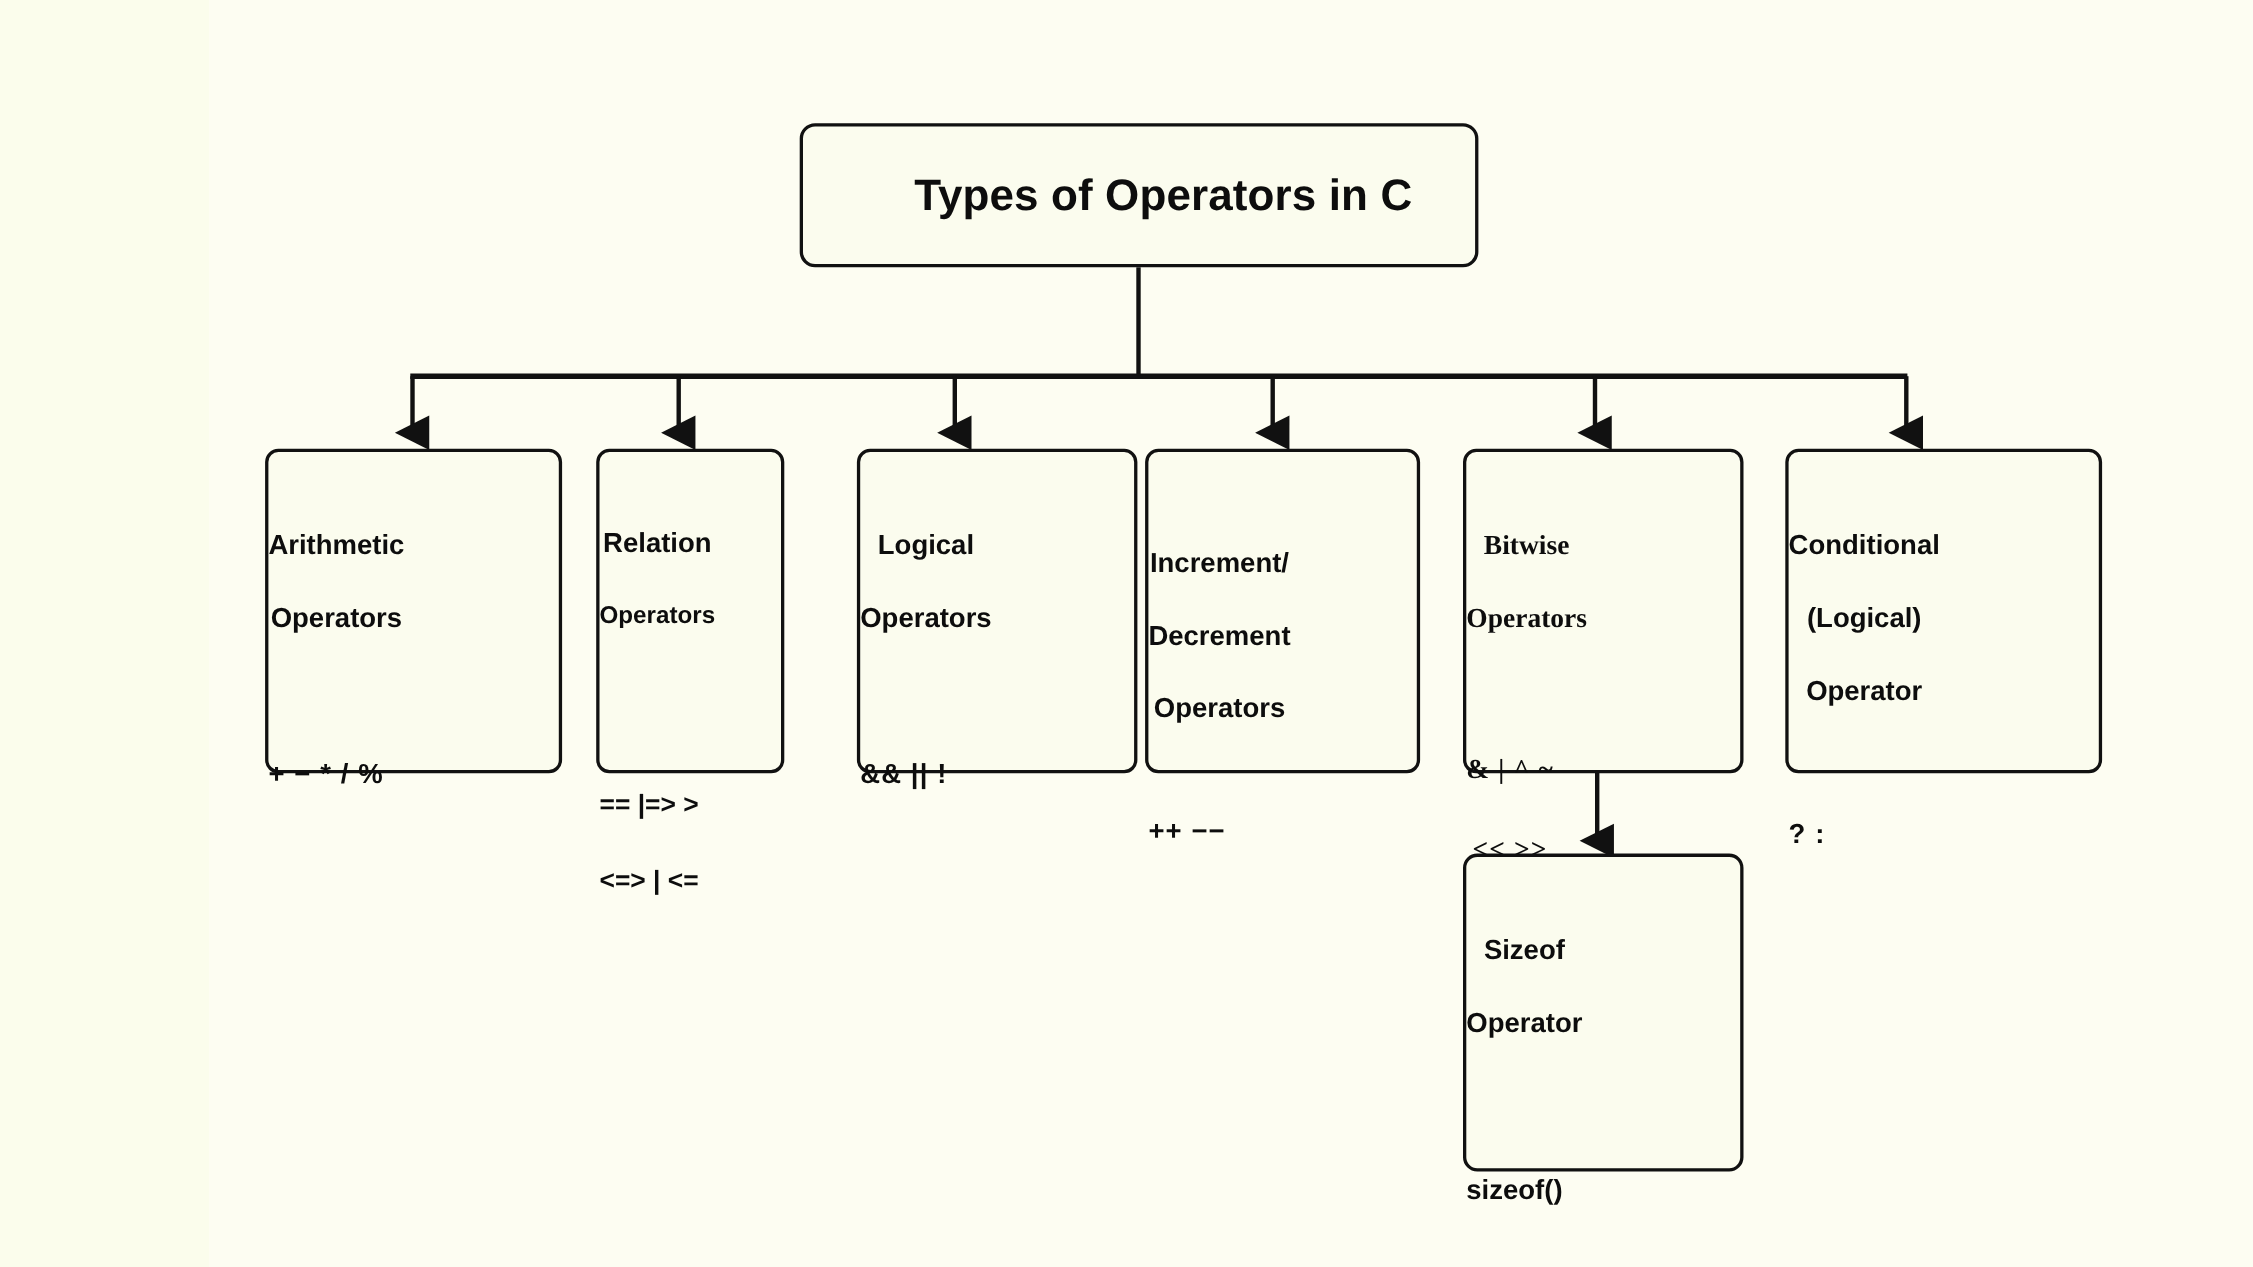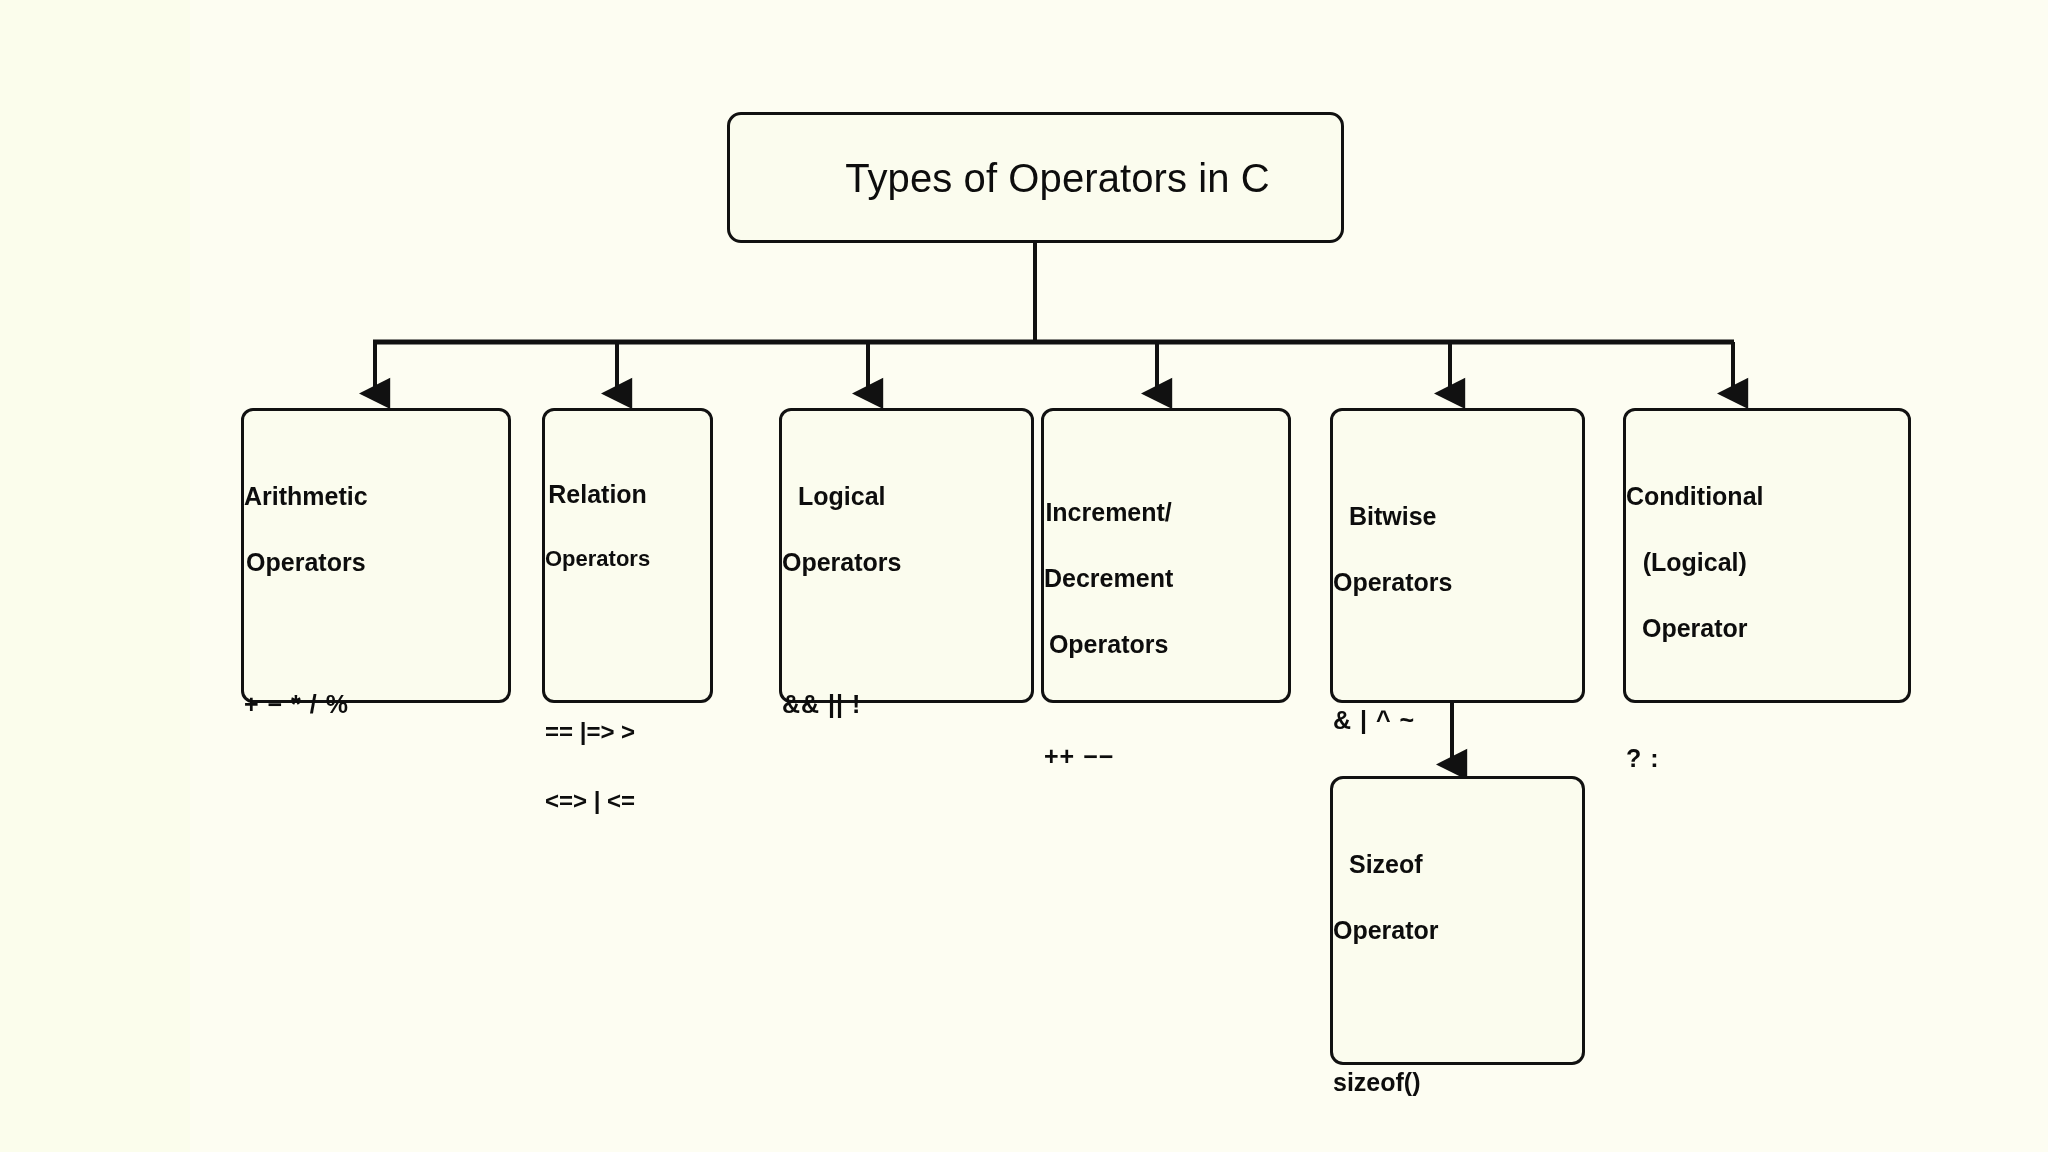--- a/index.html
+++ b/index.html
@@ -57,21 +57,21 @@
   }
 
   .node.root {
     border-radius: 14px;
     justify-content: center;
     align-items: center;
   }
 
   .root-title {
     font-size: 40px;
-    font-weight: normal;
+    font-weight: bold;
     letter-spacing: 0.1px;
     line-height: 1.1;
     white-space: nowrap;
     margin-left: 44px;
   }
 
   .node-title {
     font-size: 25px;
     font-weight: bold;
     line-height: 1.32;
@@ -172,21 +172,21 @@
     <span class="node-title">
       <span class="title-line">Increment/</span>
       <span class="title-line">Decrement</span>
       <span class="title-line">Operators</span>
     </span>
     <span class="node-ops" style="margin-top:8px;">
       <span class="ops-line">++   −−</span>
     </span>
   </div>
 
-  <div class="node" style="left:1330px; top:408px; width:255px; height:295px; padding-top:56px;">
+  <div class="node" style="left:1330px; top:408px; width:255px; height:295px; padding-top:36px;font-family:Liberation Serif, serif;">
     <span class="node-title">
       <span class="title-line">Bitwise</span>
       <span class="title-line">Operators</span>
     </span>
     <span class="node-ops" style="margin-top:34px;">
       <span class="ops-line">&amp;  |  ^  ~</span>
       <span class="ops-line">&lt;&lt;  &gt;&gt;</span>
     </span>
   </div>
 

